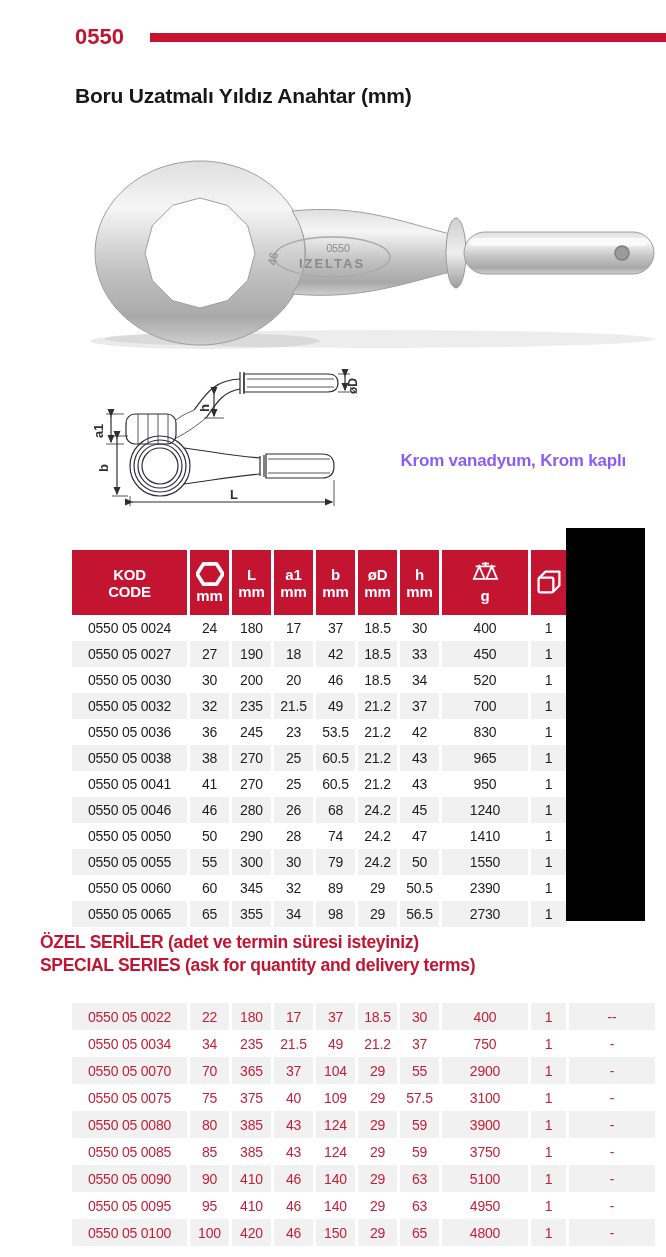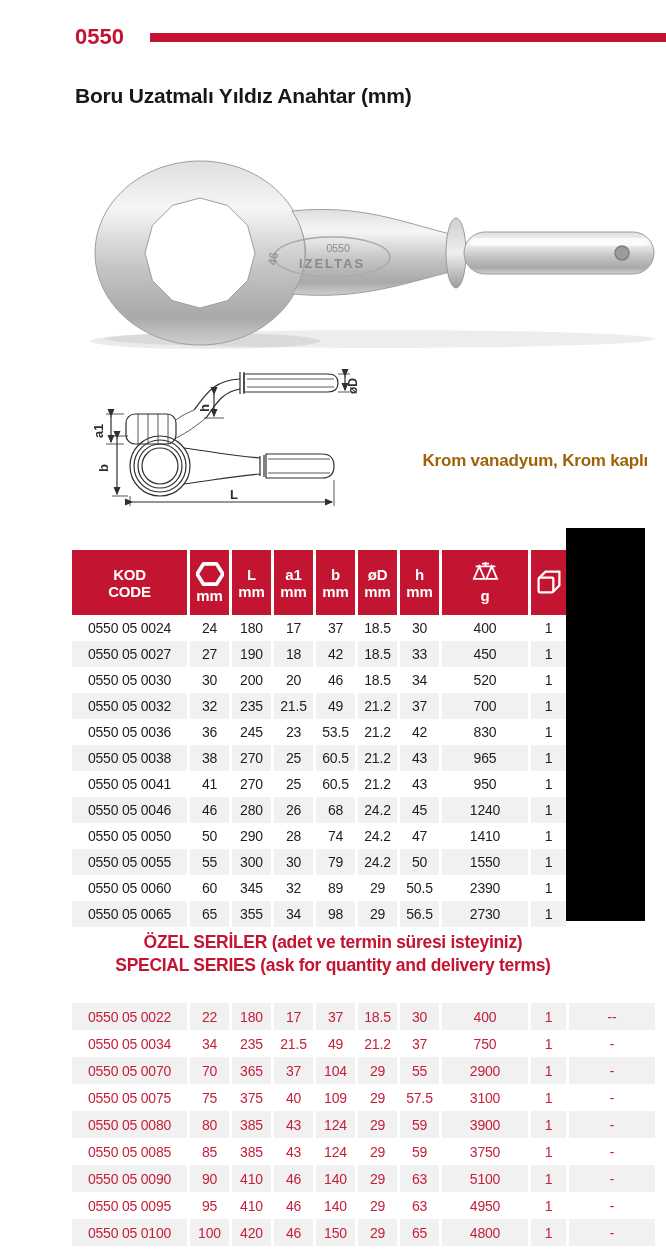--- a/index.html
+++ b/index.html
@@ -10,40 +10,40 @@
     overflow:hidden; letter-spacing:-0.2px;padding-left:12px;
   }
   
   .code-label { position:absolute; left:75px; top:24px; font-size:22px; font-weight:bold; color:#C31432; letter-spacing:0; }
   .top-bar { position:absolute; left:150px; top:33px; width:516px; height:9px; background:#C31432; }
   .title-tr { position:absolute; left:75px; top:84px; font-size:21px; font-weight:bold; color:#18181b; }
   .title-en { position:absolute; left:75px; top:111px; font-size:20px; color:#2a2a2e; }
   
   .wrench-photo { position:absolute; left:70px; top:158px; }
   .tech-drawing { position:absolute; left:92px; top:360px; }
-  .material { position:absolute; right:18px; top:449px; text-align:center; color:#a16207; }
+  .material { position:absolute; right:40px; top:449px; text-align:center; color:#8b5cf6; }
   .material .m-tr { font-size:17px; font-weight:bold; line-height:24px; }
   .material .m-en { font-size:17px; line-height:24px; }
   
   .black-tab { position:absolute; left:566px; top:528px; width:79px; height:393px; background:#000; }
   
   .main-table { position:absolute; left:72px; top:530px; width:494px;margin-top:20px; }
   .special-table { position:absolute; left:72px; top:1003px; width:583px; }
   .trow { display:flex; gap:3px; }
   .cell { display:flex; align-items:center; justify-content:center; text-align:center; }
   .c0{width:115px;} .c1,.c2,.c3,.c4,.c5,.c6{width:39px;} .c7{width:86px;} .c8{width:35px;} .c9{width:86px;}
   .hrow .cell { background:#C31432; color:#fff; height:65px; flex-direction:column; font-weight:bold; font-size:15px; line-height:17px; }
   .hline { white-space:pre; }
   .hicon { display:flex; align-items:center; justify-content:center; margin-bottom:1px; }
   .body .trow .cell { height:26px; font-size:14px; color:#1d1d1f; }
   .body.sp .trow .cell { height:27px; color:#C5203A; }
   .body.main .trow:nth-child(even) .cell { background:#F1F1F2; }
   .body.sp .trow:nth-child(odd) .cell { background:#F1F1F2; }
   
-  .special-heading { position:absolute; left:40px; top:931px; width:586px; text-align:center; color:#C31432; font-weight:bold; font-size:17.5px; line-height:23px; letter-spacing:-0.3px; }
+  .special-heading { position:absolute; left:40px; top:931px; width:586px; color:#C31432; font-weight:bold; font-size:17.5px; line-height:23px; letter-spacing:-0.3px; }
 </style>
 </head>
 <body>
 
 <div id="page">
 
   <div class="code-label">0550</div>
   <div class="top-bar"></div>
 
   <div class="title-tr">Boru Uzatmalı Yıldız Anahtar (mm)</div>

